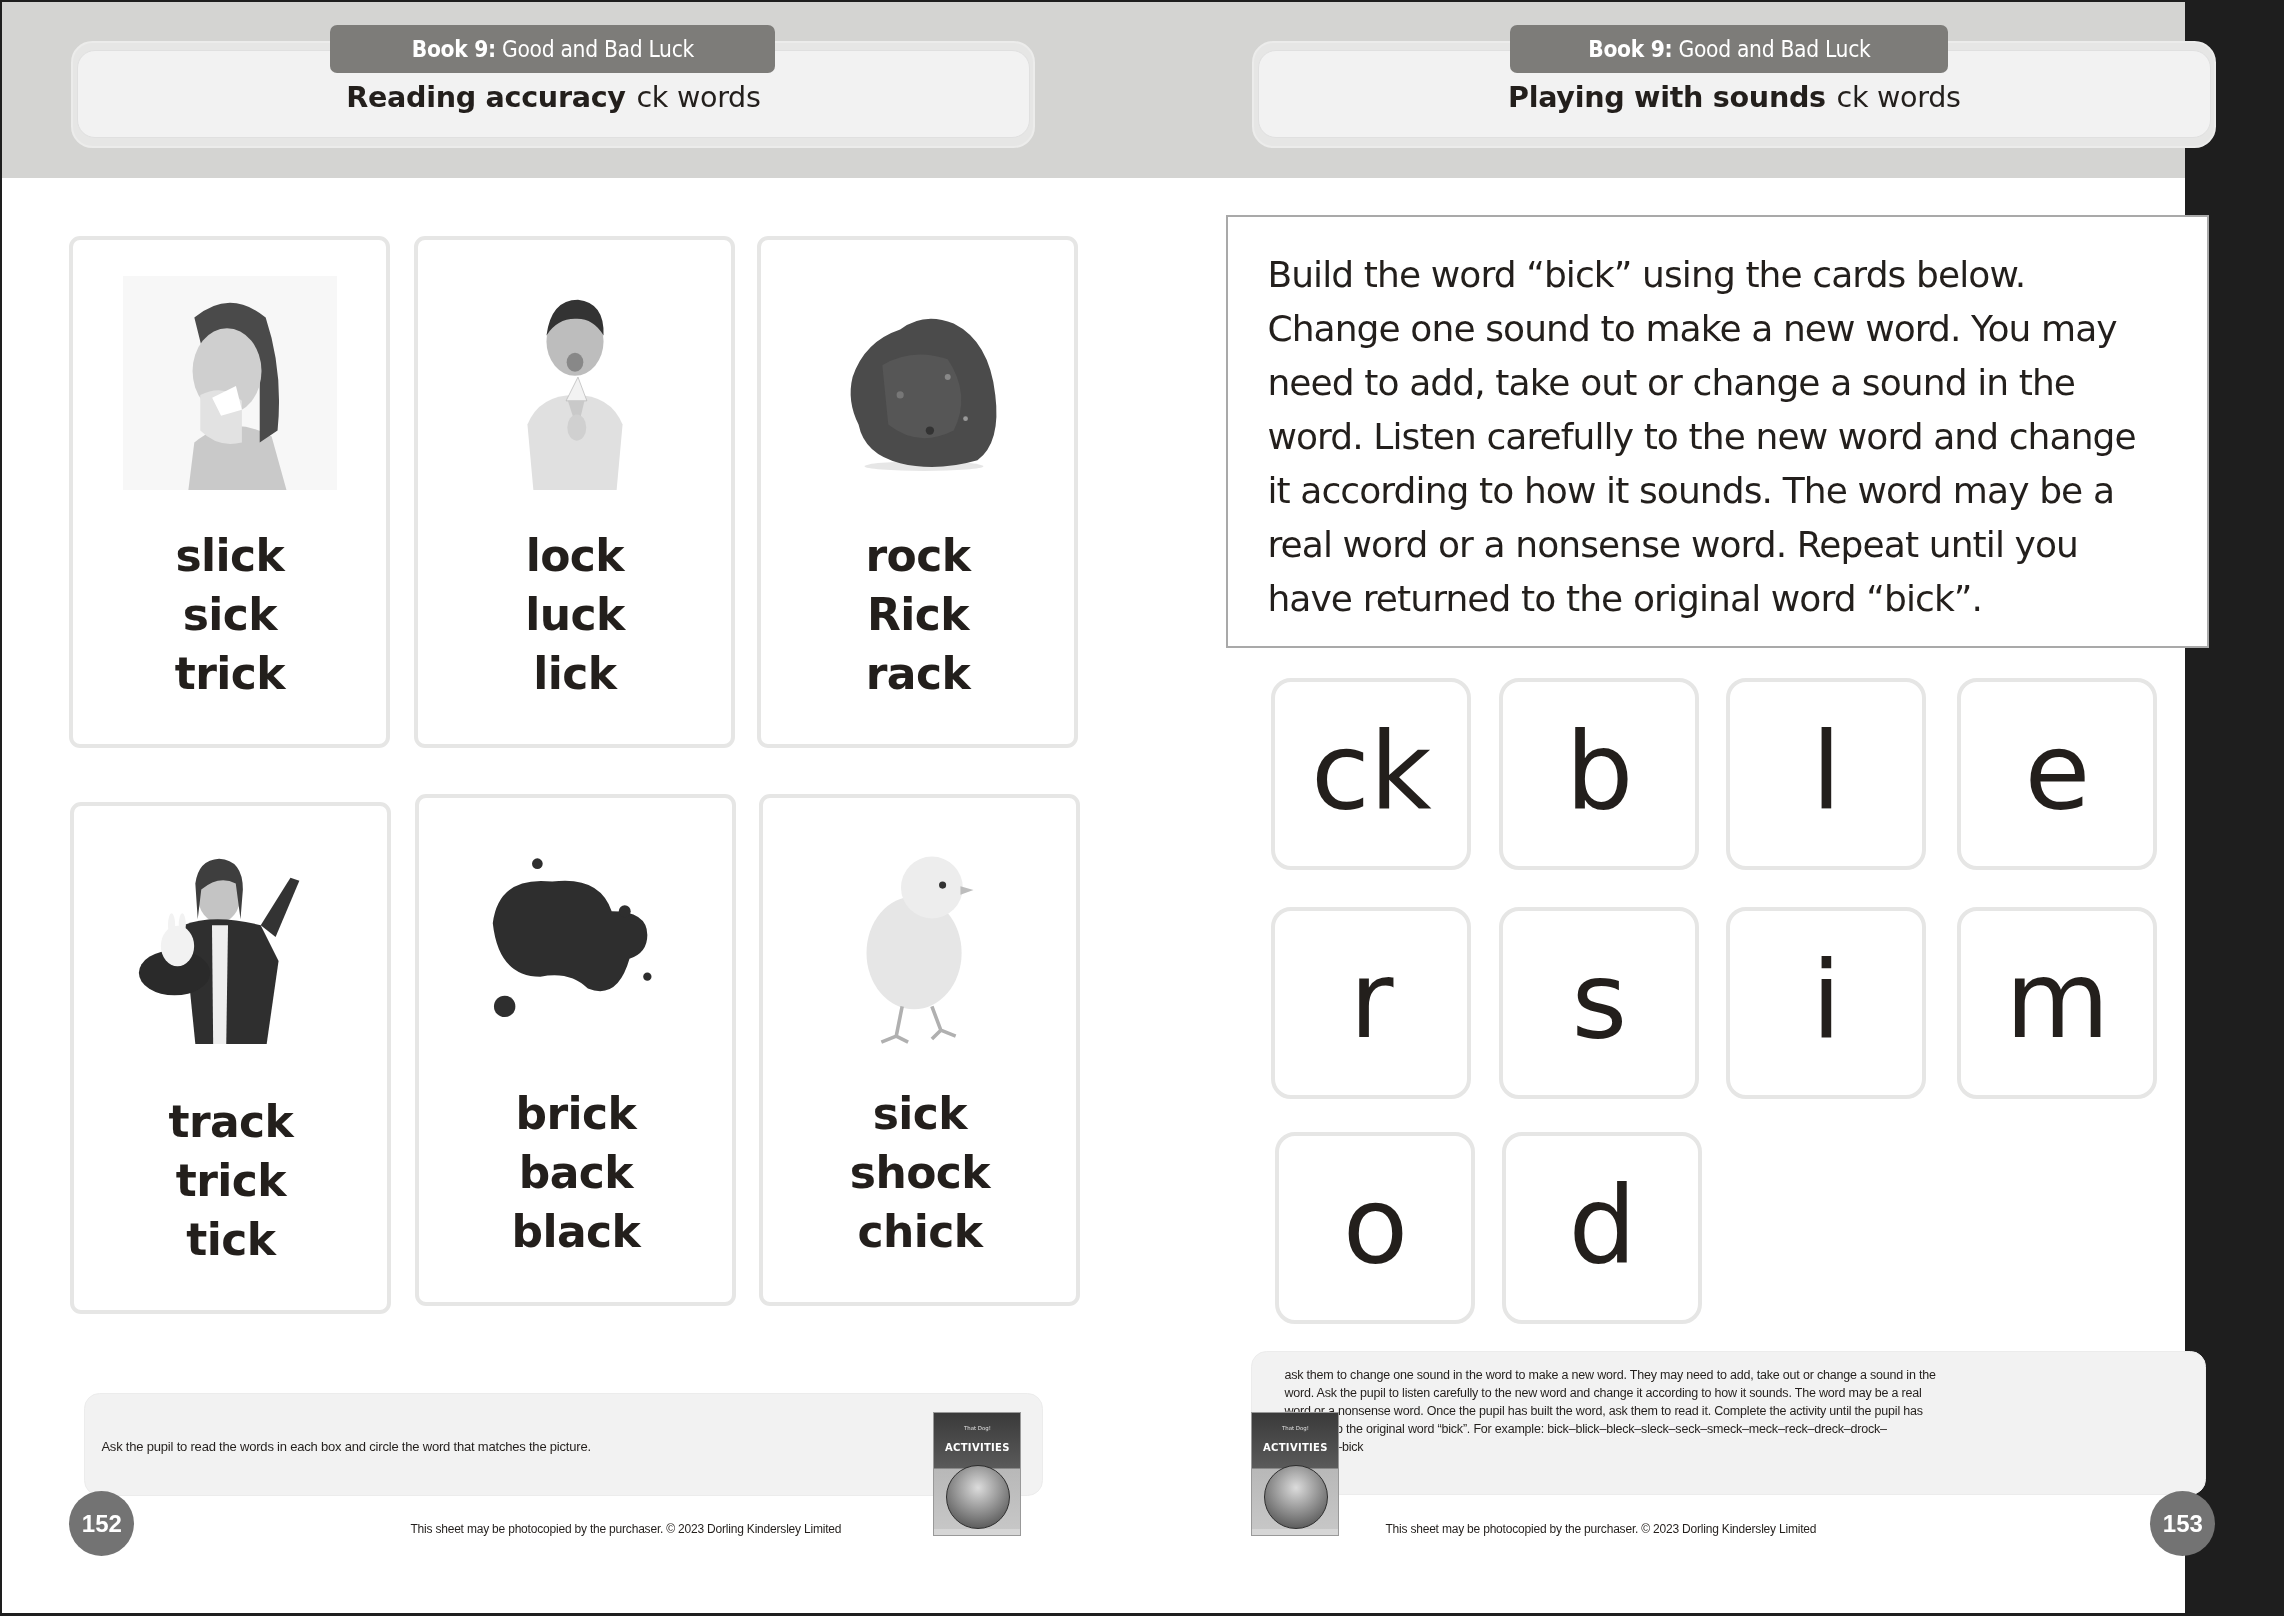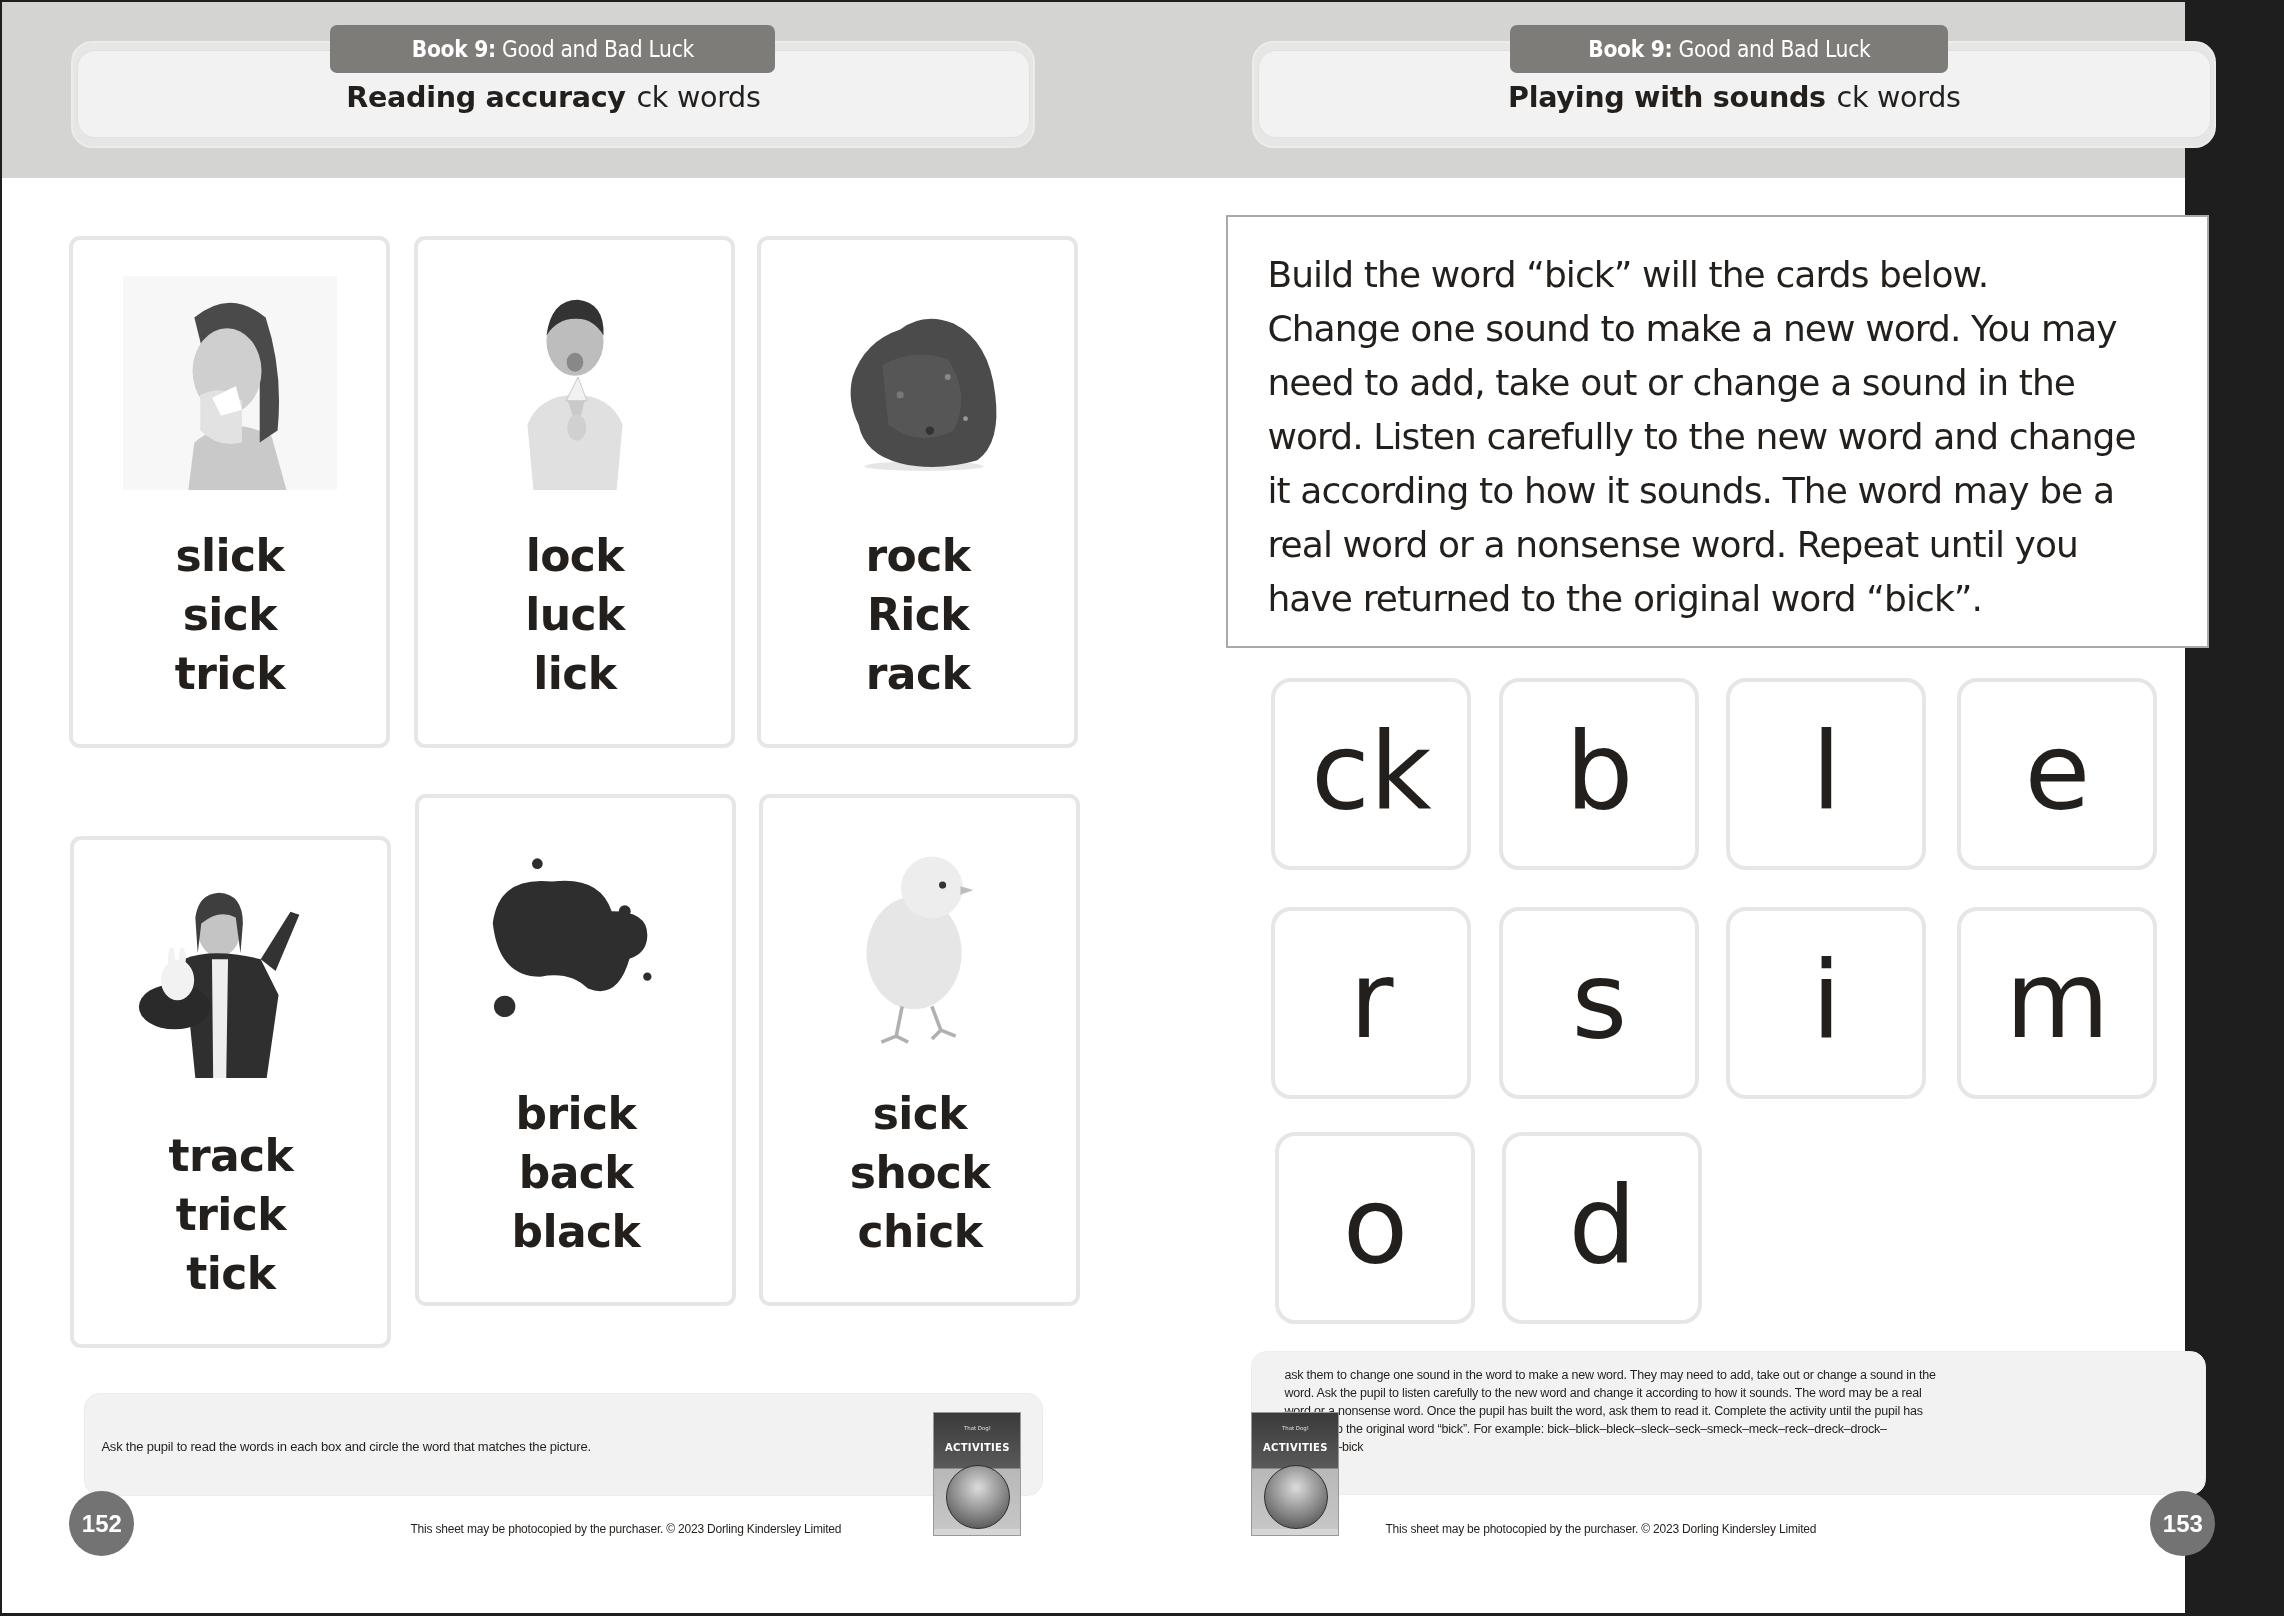--- a/index.html
+++ b/index.html
@@ -138,21 +138,21 @@
         <circle cx="260" cy="240" r="4" fill="#999"></circle>
       </svg>
     </div>
     <div class="words">
       <div>rock</div>
       <div>Rick</div>
       <div>rack</div>
     </div>
   </div>
 
-  <div class="word-card" style="left:68px; top:834px;padding-left:30px;">
+  <div class="word-card" style="left:68px; top:800px;padding-left:30px;">
     <div class="pic">
       <svg width="214" height="214" viewBox="0 0 360 360">
         <ellipse cx="160" cy="90" rx="36" ry="46" fill="#c4c4c4"></ellipse>
         <path d="M120 70 Q125 30 160 28 Q200 30 200 80 L196 130 L188 70 Q160 55 130 80 L124 130 Z" fill="#3e3e3e"></path>
         <path d="M100 140 Q150 120 230 140 L260 200 L240 340 L120 340 Z" fill="#2f2f2f"></path>
         <path d="M148 140 L175 140 L172 340 L150 340 Z" fill="#eeeeee"></path>
         <path d="M230 140 L280 60 L295 65 L255 160 Z" fill="#333"></path>
         <ellipse cx="85" cy="220" rx="60" ry="38" fill="#2a2a2a"></ellipse>
         <ellipse cx="90" cy="175" rx="28" ry="34" fill="#f2f2f2"></ellipse>
         <ellipse cx="80" cy="140" rx="6" ry="20" fill="#f2f2f2"></ellipse>
@@ -207,21 +207,21 @@
     <div class="cov-brand">That Dog!</div>
     <div class="cov-title">ACTIVITIES</div>
     <div class="cov-circle"></div>
     <div class="cov-strip"></div>
   </div>
   <div class="copyright" style="left:408px; top:1520px;">This sheet may be photocopied by the purchaser. © 2023 Dorling Kindersley Limited</div>
   <div class="page-num" style="left:67px; top:1489px;">152</div>
 
   <div class="instruction-box">
     <div class="instruction-text">
-      <div>Build the word “bick” will the cards below.</div>
+      <div>Build the word “bick” using the cards below.</div>
       <div>Change one sound to make a new word. You may</div>
       <div>need to add, take out or change a sound in the</div>
       <div>word. Listen carefully to the new word and change</div>
       <div>it according to how it sounds. The word may be a</div>
       <div>real word or a nonsense word. Repeat until you</div>
       <div>have returned to the original word “bick”.</div>
     </div>
   </div>
 
   <div class="letter-card" style="left:1269px; top:676px;">ck</div>

